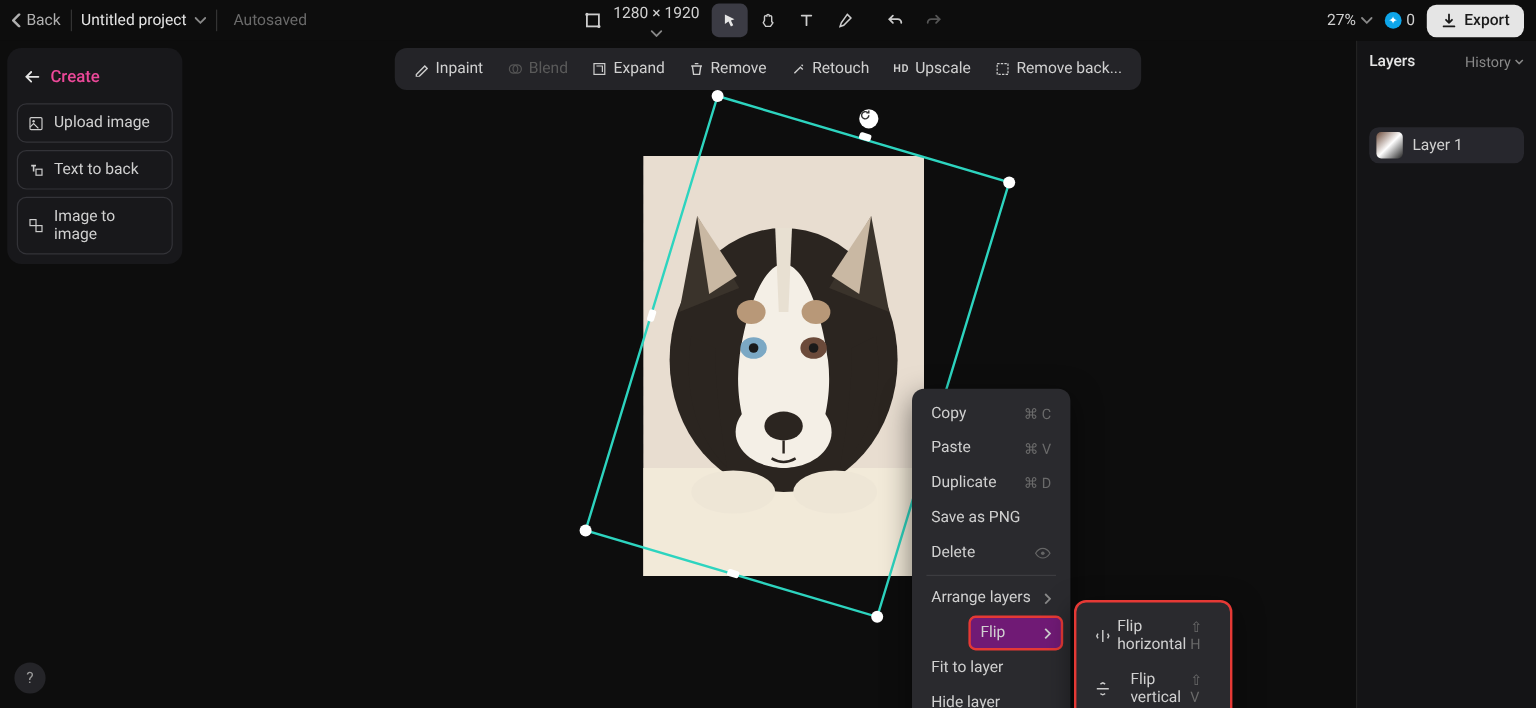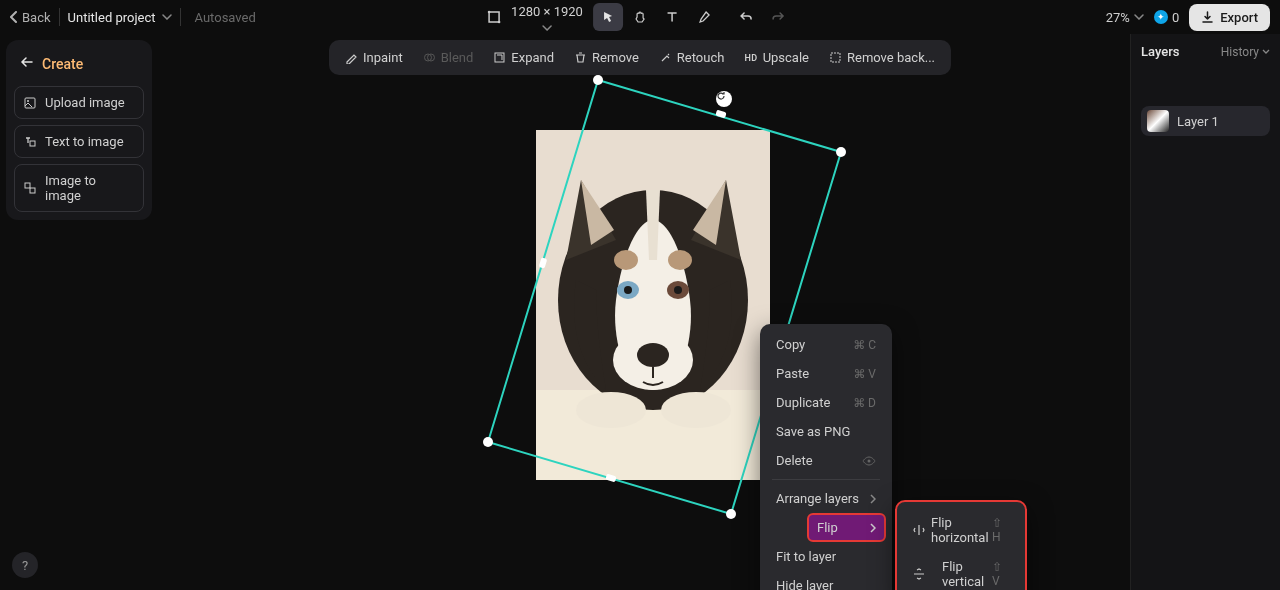--- a/index.html
+++ b/index.html
@@ -25,21 +25,21 @@
 .credits-dot { width: 14px; height: 14px; border-radius: 50%; background: #0ea5e9; display: flex; align-items: center; justify-content: center; font-size: 9px; color: white; }
 .export-btn { background: #e5e5e5; color: #1a1a1a; border-radius: 8px; padding: 6px 12px; display: flex; align-items: center; gap: 6px; font-size: 13px; font-weight: 500; cursor: pointer; }
 
 
 .action-toolbar { position: absolute; top: 40px; left: 50%; transform: translateX(-50%); background: #242428; border-radius: 10px; padding: 6px 8px; display: flex; align-items: center; gap: 4px; }
 .action-item { display: flex; align-items: center; gap: 5px; padding: 4px 8px; font-size: 13px; color: #d0d0d0; cursor: pointer; border-radius: 6px; }
 .action-item.disabled { color: #5a5a5a; }
 
 
 .left-sidebar { position: absolute; left: 6px; top: 40px; width: 146px; background: #18181b; border-radius: 12px; padding: 8px; }
-.create-btn { display: flex; align-items: flex-start; gap: 8px; padding: 8px 6px; font-size: 14px; color: #fdba74; font-weight: 500; cursor: pointer; }
+.create-btn { display: flex; align-items: flex-end; gap: 8px; padding: 8px 6px; font-size: 14px; color: #ec4899; font-weight: 500; cursor: pointer; }
 .side-item { display: flex; align-items: center; gap: 8px; padding: 8px 8px; font-size: 13px; color: #d0d0d0; border: 1px solid #333338; border-radius: 8px; margin-top: 6px; cursor: pointer; }
 
 
 .right-panel { position: absolute; right: 0; top: 34px; bottom: 0; width: 150px; background: #141416; border-left: 1px solid #222; padding: 10px; }
 .right-header { display: flex; justify-content: space-between; align-items: center; margin-bottom: 10px; }
 .layers-title { font-size: 13px; font-weight: 500; color: #e5e5e5; }
 .history-link { font-size: 12px; color: #888; display: flex; align-items: center; gap: 3px; cursor: pointer; }
 .layer-row { display: flex; align-items: center; gap: 8px; background: #27272d; border-radius: 8px; padding: 4px 6px; cursor: pointer; margin-top: 47px; }
 .layer-thumb { width: 22px; height: 22px; border-radius: 4px; background: linear-gradient(135deg,#6b4a3a 0%,#fff 50%,#222 100%); }
 .layer-name { font-size: 13px; color: #d0d0d0; }
@@ -256,21 +256,21 @@
       </span>
     <span>Upload image</span>
   </div>
   <div class="side-item">
     <span class="icon">
         <svg width="14" height="14" viewBox="0 0 14 14">
           <path d="M3 3h4M5 3v5" stroke="#ccc" stroke-width="1.3"></path>
           <rect x="7" y="6" width="5" height="5" stroke="#ccc" fill="none"></rect>
         </svg>
       </span>
-    <span>Text to image</span>
+    <span>Text to back</span>
   </div>
   <div class="side-item">
     <span class="icon">
         <svg width="14" height="14" viewBox="0 0 14 14">
           <rect x="2" y="2" width="5" height="5" stroke="#ccc" fill="none"></rect>
           <rect x="7" y="7" width="5" height="5" stroke="#ccc" fill="none"></rect>
         </svg>
       </span>
     <span>Image to image</span>
   </div>

